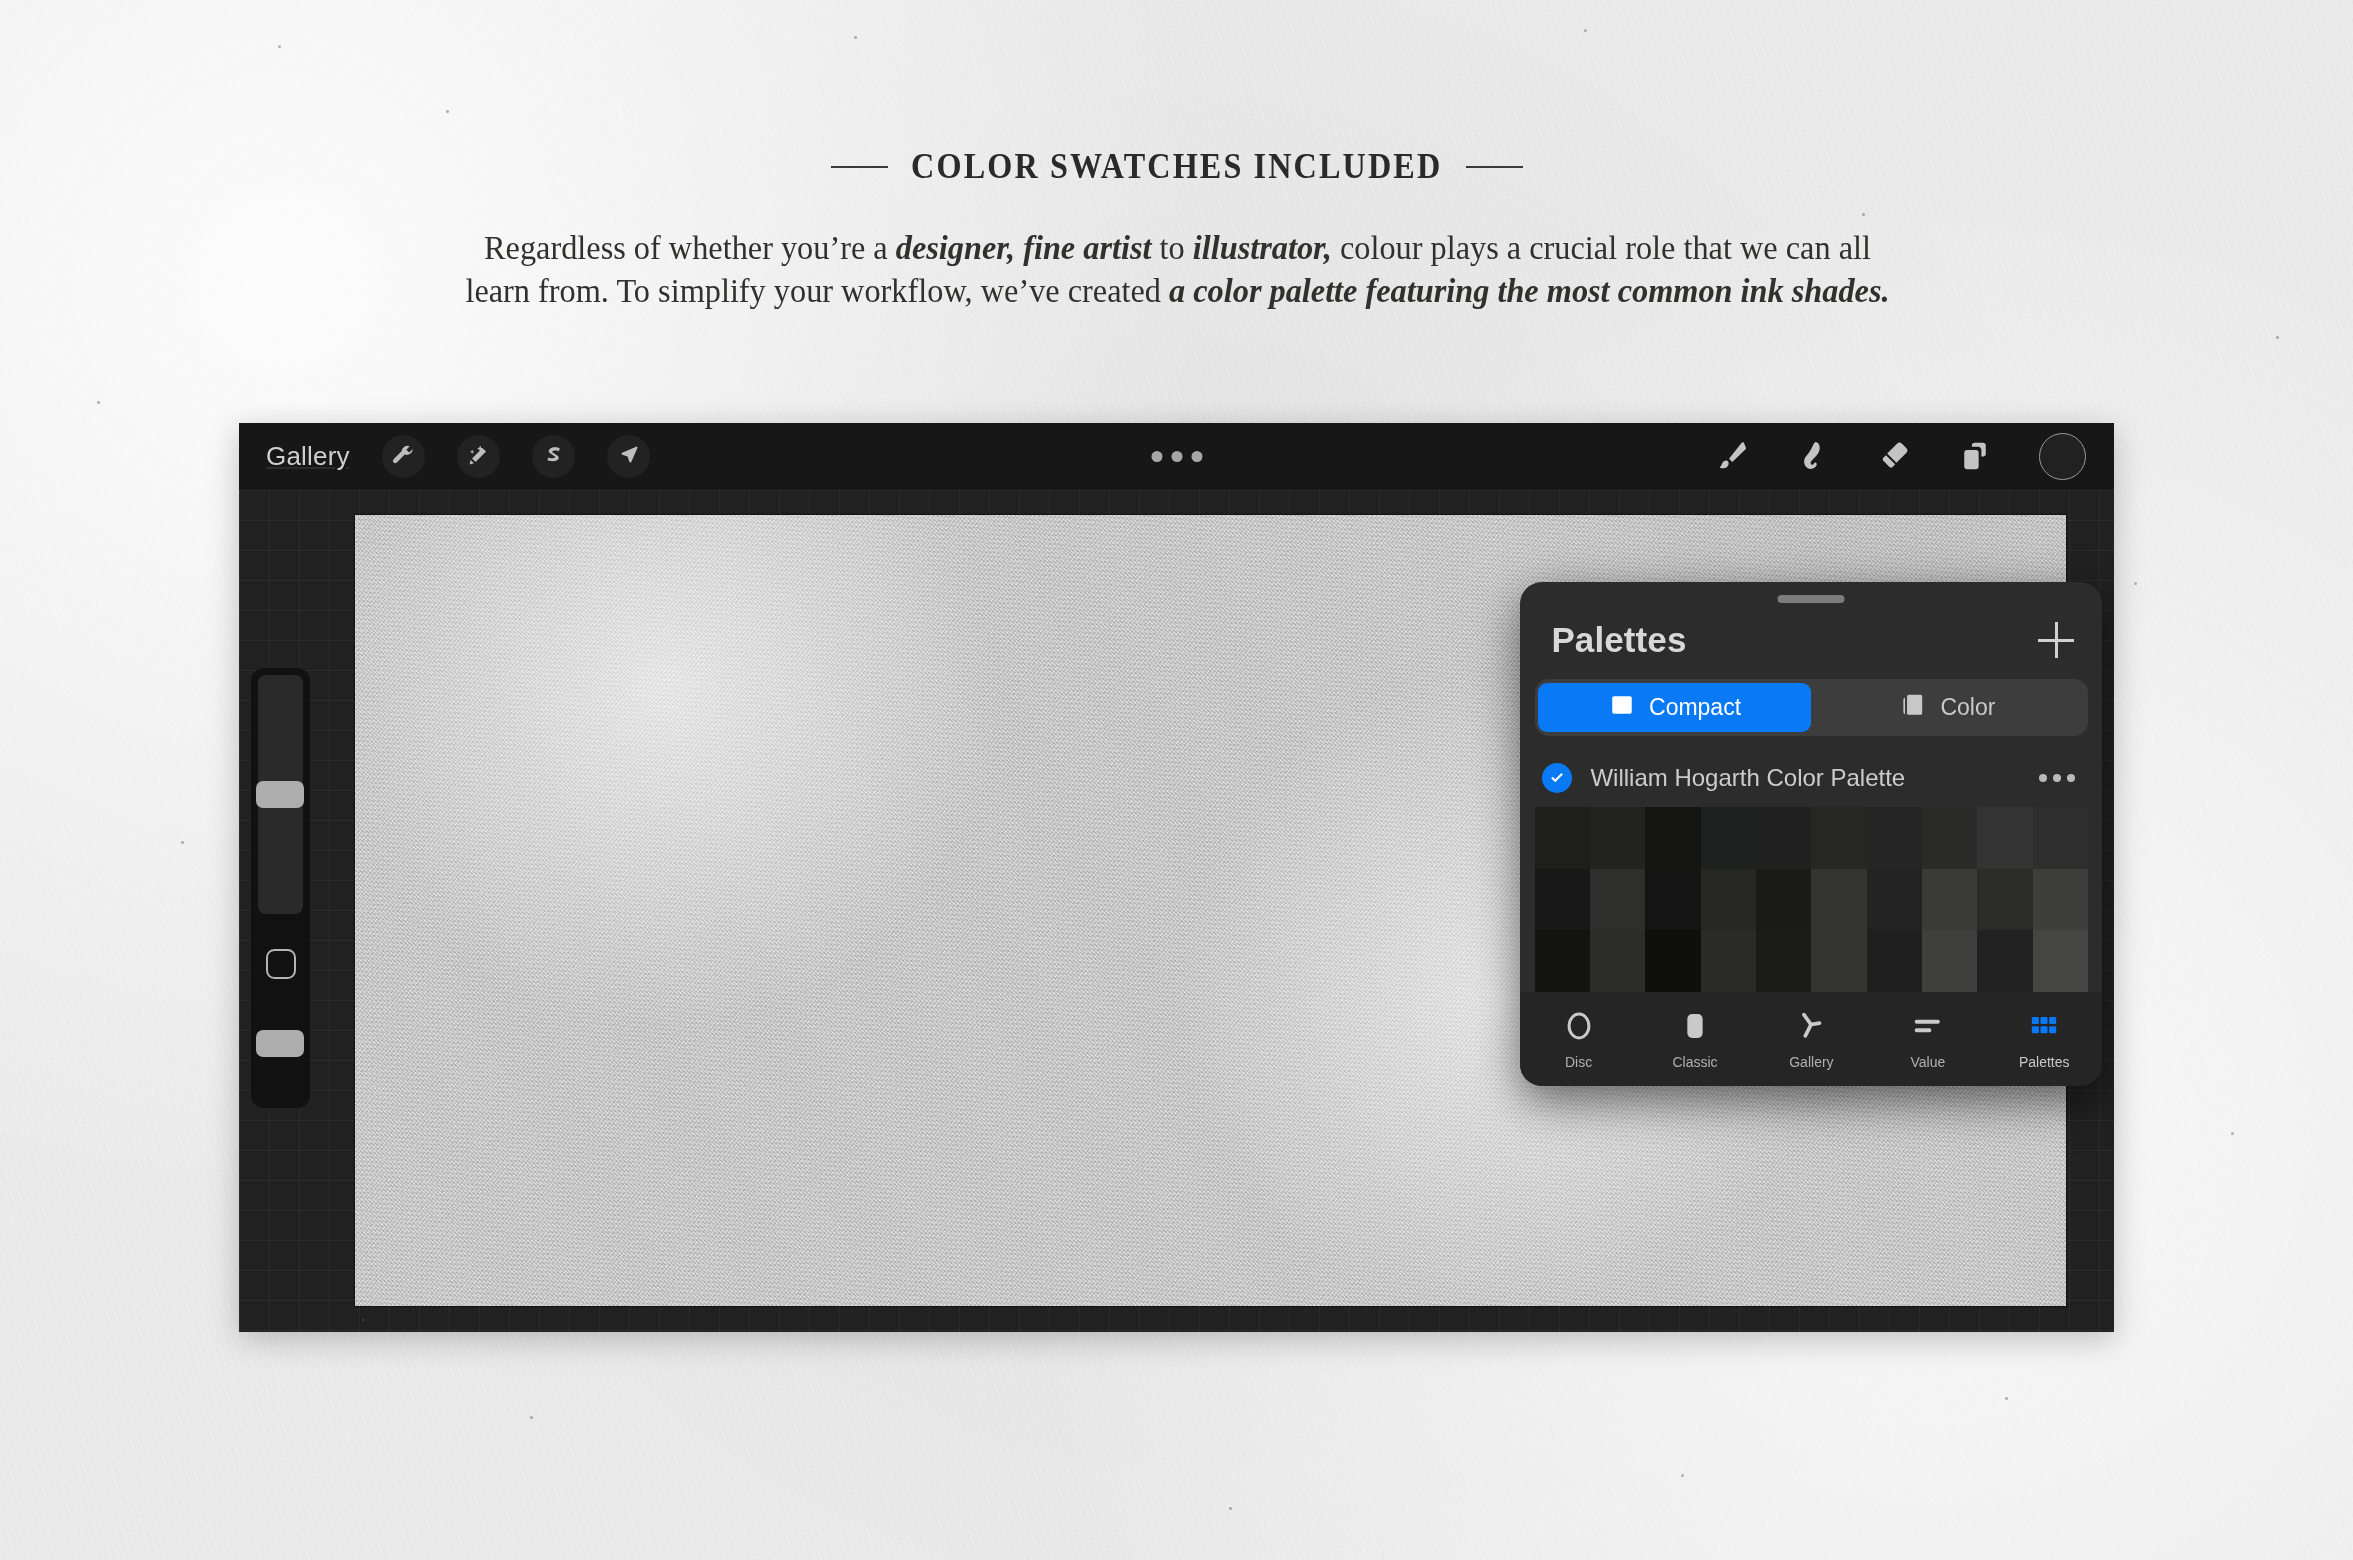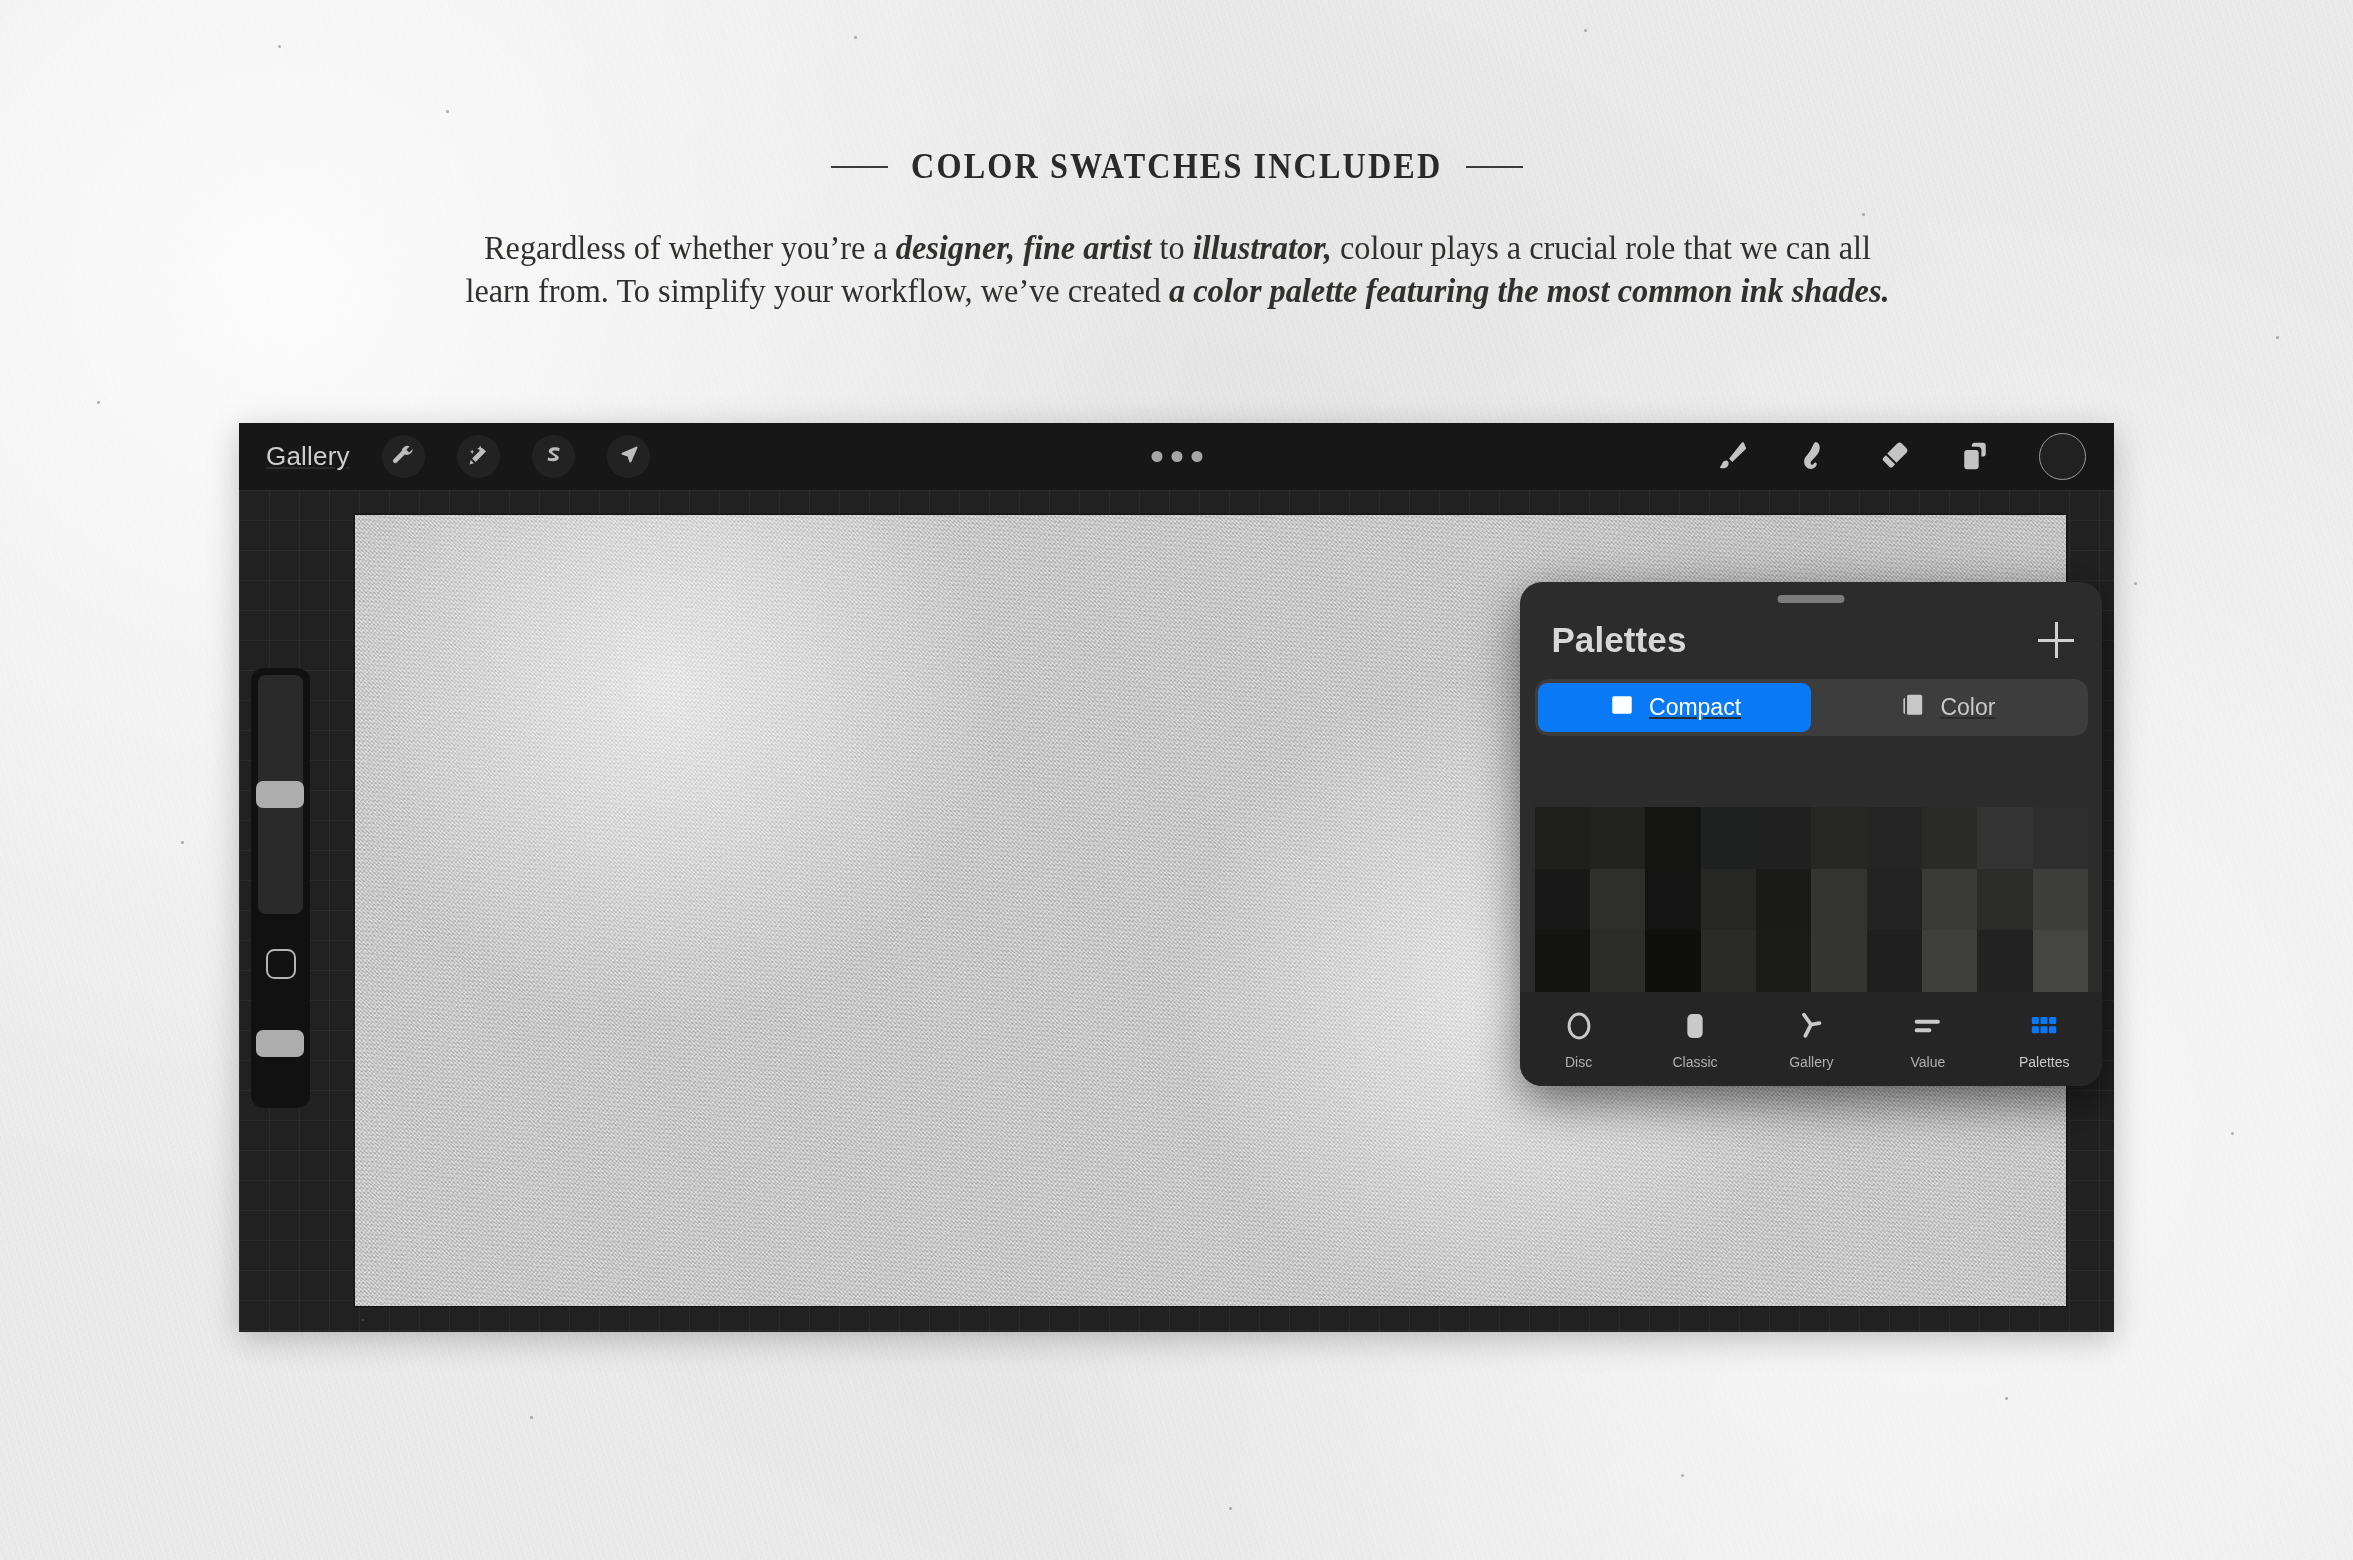--- a/index.html
+++ b/index.html
@@ -259,21 +259,20 @@
 
   .segmented {
     position: absolute;
     left: 14.2px; right: 14.2px;
     top: 97px;
     height: 57px;
     background: #3d3d3d;
     border-radius: 14px;
     display: flex;
     padding: 3.9px;
-    text-decoration: underline;
   }
   .seg {
     flex: 1;
     border-radius: 9px;
     display: flex;
     align-items: center;
     justify-content: center;
     gap: 14.2px;
     font-size: 23px;
     color: #c9c9c9;
@@ -480,20 +479,33 @@
           <span>
             <svg viewBox="0 0 24 24">
                 <path d="M8 2.6h11c.8 0 1.5.7 1.5 1.5v15.4c0 .8-.7 1.5-1.5 1.5H8c-.8 0-1.5-.7-1.5-1.5V4.1c0-.8.7-1.5 1.5-1.5zm0 12.2h11v4.7H8v-4.7z"></path>
                 <path d="M4.6 5.2v14.1c0 .5.2 1 .6 1.3-1.2-.2-2.1-1.2-2.1-2.4V7.1c0-.9.6-1.6 1.5-1.9z"></path>
               </svg>
           </span>
           <span>Color</span>
         </div>
       </div>
 
+      <div class="palette-row">
+        <span class="check" style="background: rgb(10, 121, 245);">
+          <svg viewBox="0 0 24 24">
+              <path d="M9.6 17.6L4.2 12.2l1.9-1.9 3.5 3.5 8.3-8.3 1.9 1.9-10.2 10.2z"></path>
+            </svg>
+        </span>
+        <span class="palette-name">William Hogarth Color Palette</span>
+        <span class="more-dots">
+          <span></span>
+          <span></span>
+          <span></span>
+        </span>
+      </div>
 
       <div class="swatch-grid">
           <div class="swatch" style="background: rgb(30, 30, 28);"></div>
           <div class="swatch" style="background: rgb(34, 34, 33);"></div>
           <div class="swatch" style="background: rgb(20, 20, 19);"></div>
           <div class="swatch" style="background: rgb(31, 32, 32);"></div>
           <div class="swatch" style="background: rgb(32, 32, 32);"></div>
           <div class="swatch" style="background: rgb(38, 38, 37);"></div>
           <div class="swatch" style="background: rgb(37, 37, 37);"></div>
           <div class="swatch" style="background: rgb(42, 42, 41);"></div>

